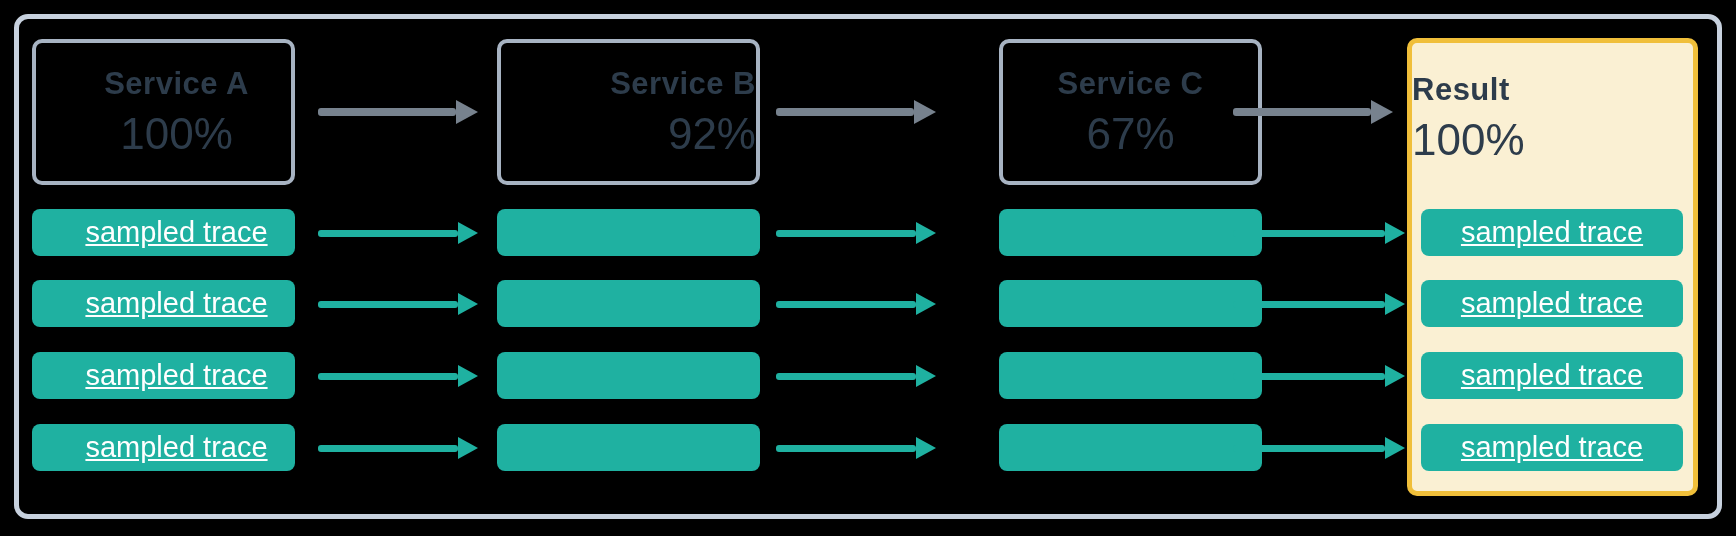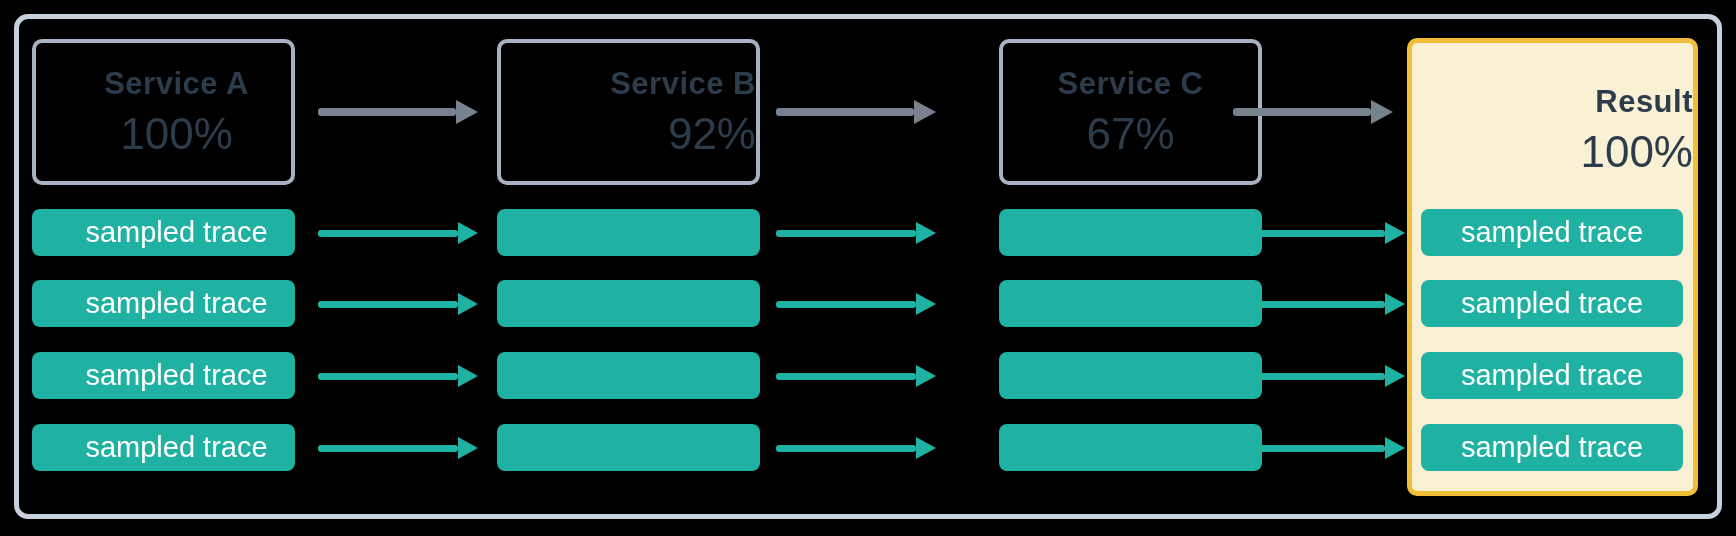--- a/index.html
+++ b/index.html
@@ -43,21 +43,21 @@
   .col-a { left: 32px; padding-left: 26px; }
   .col-b { left: 497px; align-items: flex-end; }
   .col-c { left: 960px; margin-left: 39px; }
   .trace {
     position: absolute;
     width: 263px; height: 47px;
     background: var(--teal);
     border-radius: 8px;
     color: var(--white);
     font-size: 29px;
-    display: flex; align-items: center; justify-content: center;
+    display: flex; align-items: center; justify-content: center; text-decoration: underline;
   }
   .row1 { top: 209px; } .row2 { top: 280px; } .row3 { top: 352px; } .row4 { top: 424px; }
   .arrow { position: absolute; display: flex; align-items: center; height: 24px; }
   .arrow .shaft { flex: 1; height: 7px; background: var(--teal); border-radius: 3px; }
   .arrow .head {
     width: 0; height: 0;
     border-top: 11px solid transparent;
     border-bottom: 11px solid transparent;
     border-left: 20px solid var(--teal);
   }
@@ -77,23 +77,22 @@
     position: absolute;
     left: 1407px; top: 38px;
     width: 291px; height: 458px;
     background: var(--cream);
     border: 5px solid var(--gold);
     border-radius: 10px;
   }
   .result-header {
     position: absolute; left: 0; right: 0; top: 0; height: 150px;
     display: flex; flex-direction: column;
-    align-items: flex-end; justify-content: center;
+    align-items: flex-start; justify-content: center;
     gap: 7px;
-    margin-top: 12px;
   }
   .result-trace { left: 1421px; width: 262px; }
 </style>
 </head>
 <body>
 
 <div class="panel"></div>
 
 <div class="service-box col-a">
   <div class="service-title">Service A</div>

